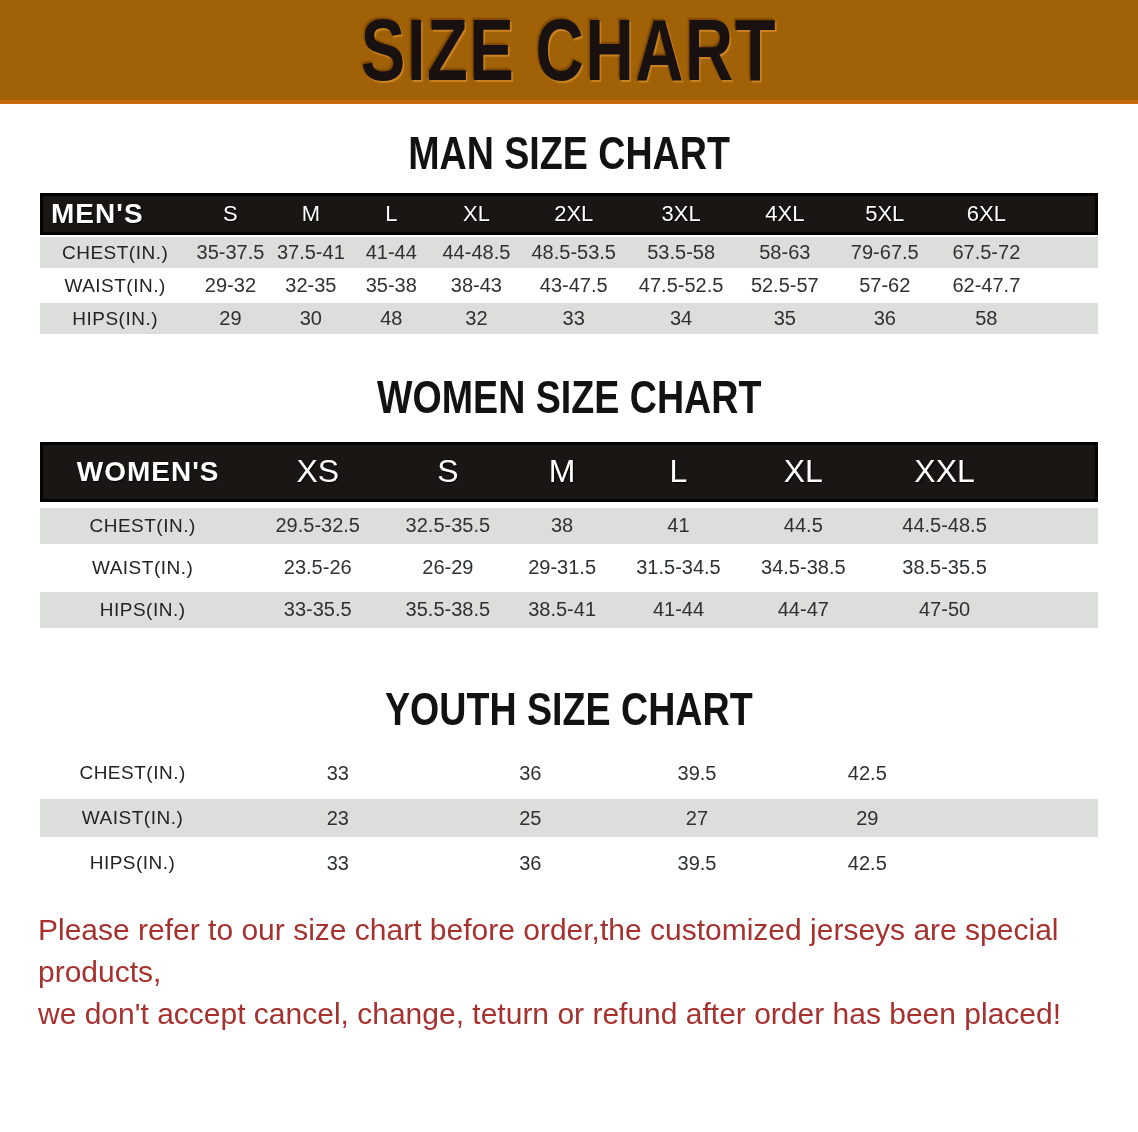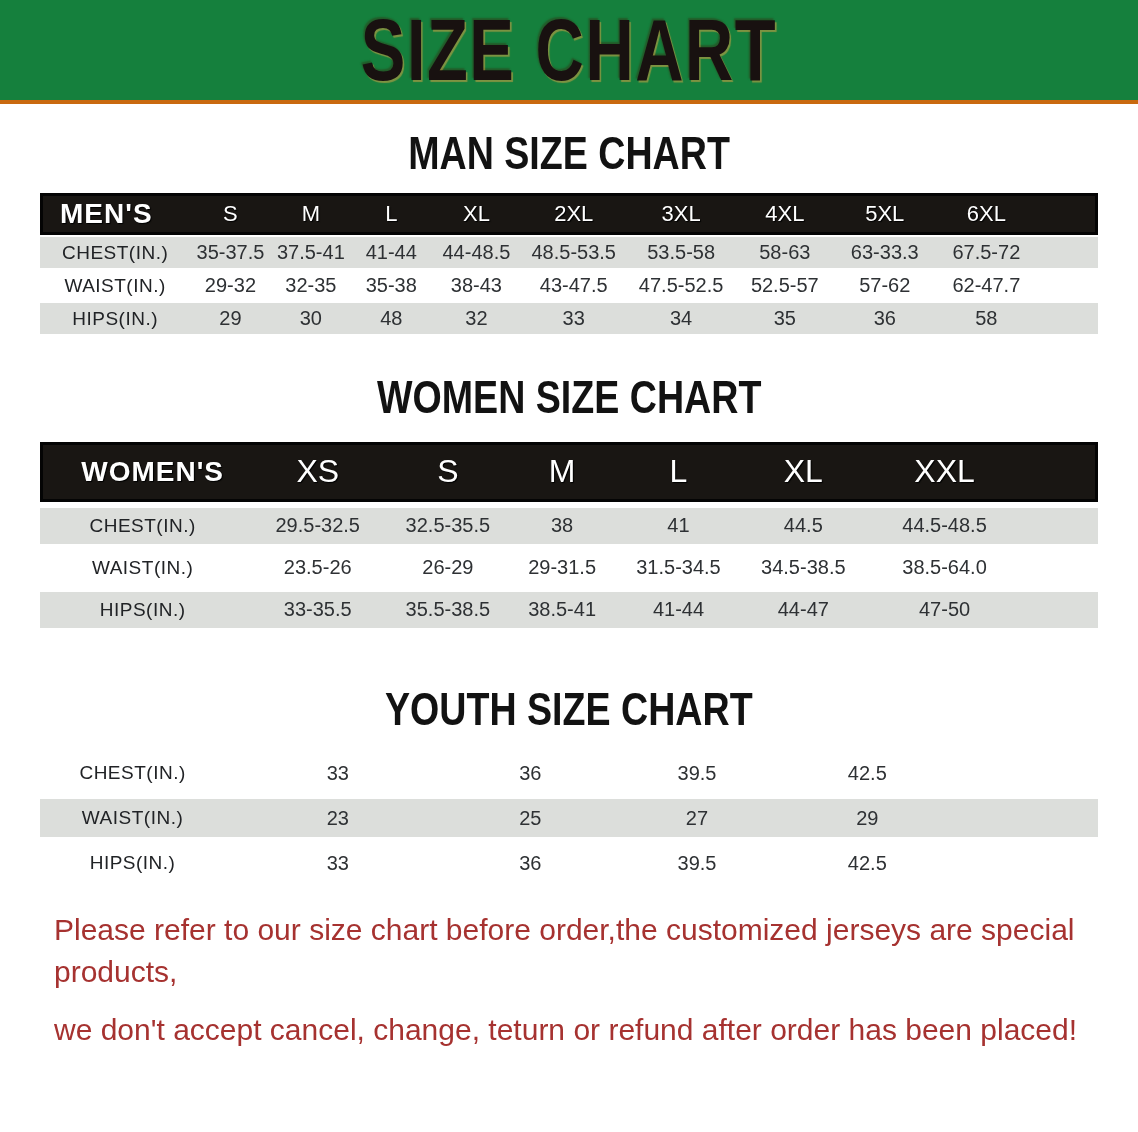--- a/index.html
+++ b/index.html
@@ -3,21 +3,21 @@
 <meta charset="utf-8">
 <style>
   html,body { margin:0; padding:0; }
   body {
     width:1138px; height:1132px; background:#ffffff;
     font-family:"Liberation Sans", sans-serif; overflow:hidden;
   }
 
   
   .banner {
-    height:100px; background:#15803d;
+    height:100px; background:#a16207;
     border-bottom:4px solid #C9690F;
     display:flex; align-items:center; justify-content:center;
   }
   .banner-title {
     display:inline-block; transform:scaleX(0.76); transform-origin:center;
     font-size:88px; font-weight:900; letter-spacing:2px; line-height:1;
     color:#181110; white-space:nowrap;
     text-shadow:2px 2px 1px rgba(255,170,70,0.45), -2px -2px 2px rgba(60,20,0,0.35);
   }
 
@@ -47,21 +47,21 @@
     background:#191613; color:#ffffff; vertical-align:middle;
     border-top:3px solid #040404; border-bottom:3px solid #040404;
   }
   .band-first { border-left:3px solid #040404; }
   .band-last  { border-right:3px solid #040404; }
   .men-table .band-cell   { height:36px; }
   .women-table .band-cell { height:54px;text-align:center; }
   .youth-table .band-cell { height:55px; }
 
   .corner {
-    font-weight:bold; text-align:left; padding-left:17px;
+    font-weight:bold; text-align:left; padding-left:8px;
     font-size:28px; letter-spacing:1px;
     text-shadow:1px 1px 1px #000;
   }
   .size-label { text-align:center; font-weight:500; text-shadow:1px 1px 1px #000; }
   .men-table .size-label   { font-size:22px; }
   .women-table .size-label { font-size:32px; }
   .youth-table .size-label { font-size:24px; }
 
   .data-row td { text-align:center; font-size:20px; color:#2e3134; }
   .data-row .row-label { font-size:19px; color:#212326; letter-spacing:0.5px; }
@@ -69,21 +69,21 @@
   .row-white td { background:#FFFFFF; }
   .men-table .data-row td   { height:31px; }
   .women-table .data-row td { height:36px; }
   .youth-table .data-row td { height:38px; }
 
   
   .note {
     width:1062px; margin:20px auto 0; color:#A63230;
     font-size:30px; line-height:1.4; font-weight:500;
   }
-  .note p { margin:16px; }
+  .note p { margin:0; }
 </style>
 </head>
 <body>
 
 <div class="banner">
   <span class="banner-title">SIZE CHART</span>
 </div>
 
 <h2 class="section-heading heading-man">
   <span class="heading-inner">MAN SIZE CHART</span>
@@ -119,21 +119,21 @@
     </tr>
     <tr class="data-row row-gray">
       <td class="row-label">CHEST(IN.)</td>
       <td>35-37.5</td>
       <td>37.5-41</td>
       <td>41-44</td>
       <td>44-48.5</td>
       <td>48.5-53.5</td>
       <td>53.5-58</td>
       <td>58-63</td>
-      <td>63-33.3</td>
+      <td>79-67.5</td>
       <td>67.5-72</td>
       <td></td>
     </tr>
     <tr class="data-row row-white">
       <td class="row-label">WAIST(IN.)</td>
       <td>29-32</td>
       <td>32-35</td>
       <td>35-38</td>
       <td>38-43</td>
       <td>43-47.5</td>
@@ -195,21 +195,21 @@
       <td>44.5-48.5</td>
       <td></td>
     </tr>
     <tr class="data-row row-white">
       <td class="row-label">WAIST(IN.)</td>
       <td>23.5-26</td>
       <td>26-29</td>
       <td>29-31.5</td>
       <td>31.5-34.5</td>
       <td>34.5-38.5</td>
-      <td>38.5-64.0</td>
+      <td>38.5-35.5</td>
       <td></td>
     </tr>
     <tr class="data-row row-gray">
       <td class="row-label">HIPS(IN.)</td>
       <td>33-35.5</td>
       <td>35.5-38.5</td>
       <td>38.5-41</td>
       <td>41-44</td>
       <td>44-47</td>
       <td>47-50</td>

